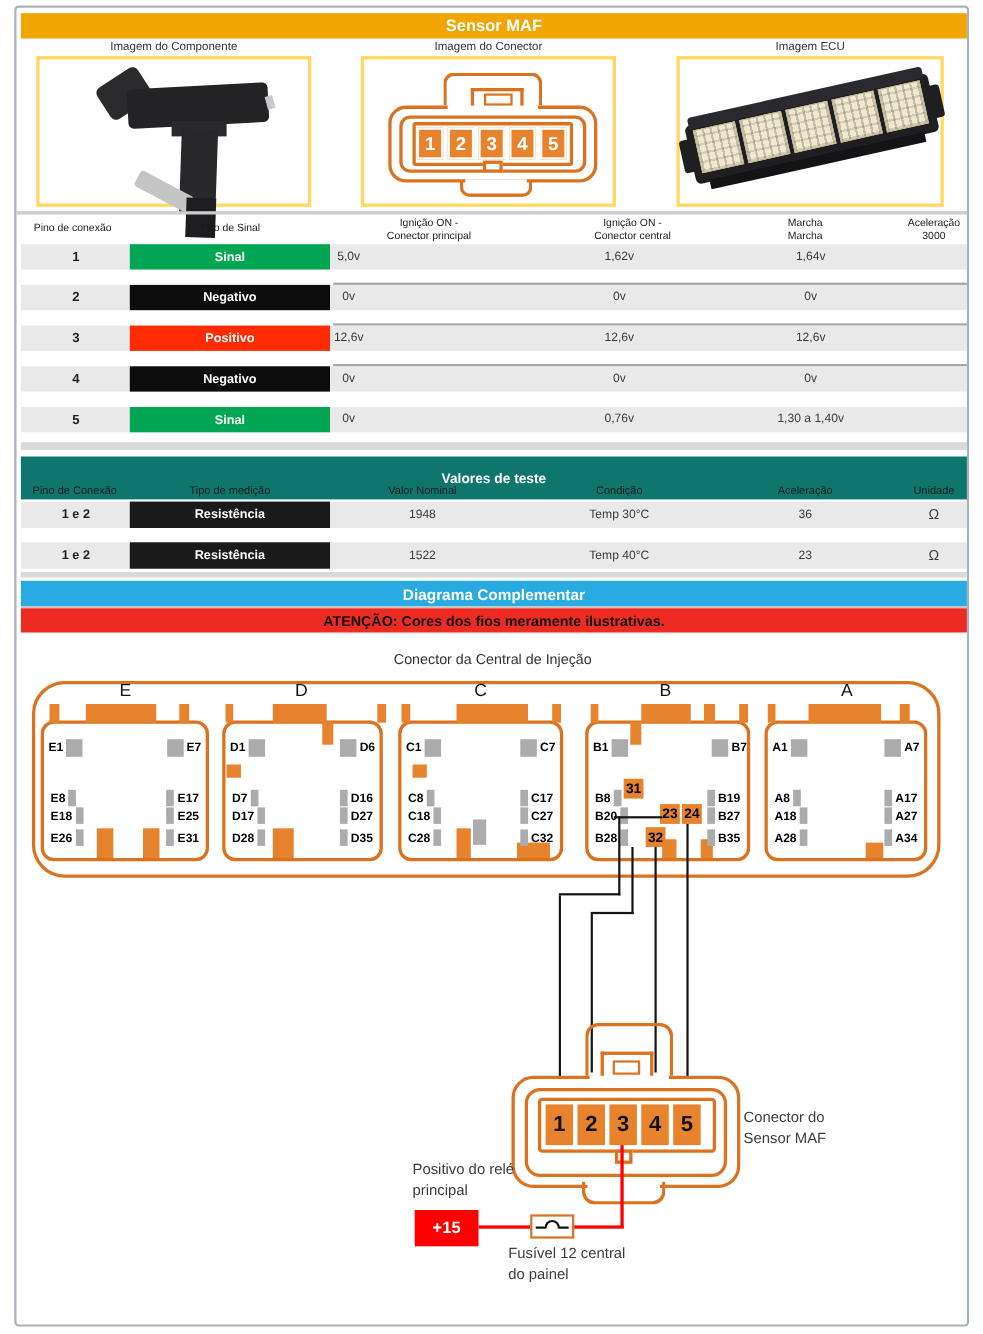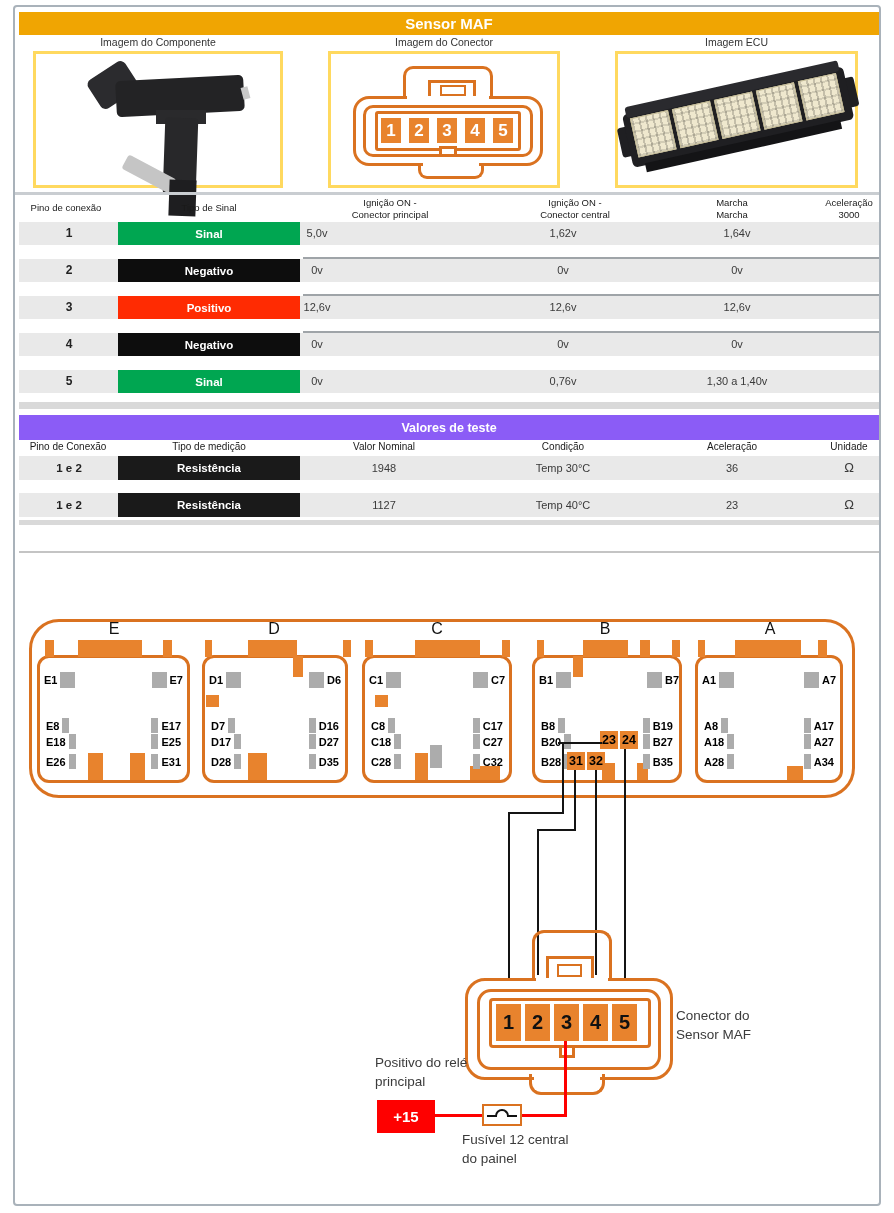--- a/index.html
+++ b/index.html
@@ -156,50 +156,53 @@
     <div class="rowbg" style="top:370px"></div>
     <div class="pinnum" style="top:370px">5</div>
     <div class="badge" style="top: 370px; background: rgb(0, 166, 81);">Sinal</div>
     <div class="cv" style="left:257px;top:370px;width:120px">0v</div>
     <div class="cv" style="left:503px;top:370px;width:120px">0,76v</div>
     <div class="cv" style="left:667px;top:370px;width:140px">1,30 a 1,40v</div>
   </div>
 
   <div class="strip" style="top:402px;height:7px"></div>
 
-  <div class="bar" style="top:415px;height:25px;background:#8b5cf6;font-size:12.5px">Valores de teste</div>
+  <div class="bar" style="top:415px;height:39px;background:#0f766e;font-size:12.5px">Valores de teste</div>
 
   <div class="hd" style="left:18px;top:441px;width:100px;font-size:10px">Pino de Conexão</div>
   <div class="hd" style="left:159px;top:441px;width:100px;font-size:10px">Tipo de medição</div>
   <div class="hd" style="left:334px;top:441px;width:100px;font-size:10px">Valor Nominal</div>
   <div class="hd" style="left:513px;top:441px;width:100px;font-size:10px">Condição</div>
   <div class="hd" style="left:682px;top:441px;width:100px;font-size:10px">Aceleração</div>
   <div class="hd" style="left:799px;top:441px;width:100px;font-size:10px">Unidade</div>
 
   <div>
     <div class="rowbg" style="top:456px;height:24px"></div>
     <div class="pinnum" style="top:456px;height:24px;line-height:24px;font-size:11.5px">1 e 2</div>
     <div class="badge" style="top: 456px; height: 24px; background: rgb(26, 26, 26);">Resistência</div>
     <div class="cv" style="left:334px;top:456px;width:100px;line-height:24px">1948</div>
     <div class="cv" style="left:513px;top:456px;width:100px;line-height:24px">Temp 30°C</div>
     <div class="cv" style="left:682px;top:456px;width:100px;line-height:24px">36</div>
     <div class="cv" style="left:799px;top:456px;width:100px;line-height:24px;font-size:13px">Ω</div>
 
     <div class="rowbg" style="top:493px;height:24px"></div>
     <div class="pinnum" style="top:493px;height:24px;line-height:24px;font-size:11.5px">1 e 2</div>
     <div class="badge" style="top: 493px; height: 24px; background: rgb(26, 26, 26);">Resistência</div>
-    <div class="cv" style="left:334px;top:493px;width:100px;line-height:24px">1127</div>
+    <div class="cv" style="left:334px;top:493px;width:100px;line-height:24px">1522</div>
     <div class="cv" style="left:513px;top:493px;width:100px;line-height:24px">Temp 40°C</div>
     <div class="cv" style="left:682px;top:493px;width:100px;line-height:24px">23</div>
     <div class="cv" style="left:799px;top:493px;width:100px;line-height:24px;font-size:13px">Ω</div>
   </div>
 
   <div class="strip" style="top:520px;height:5px"></div>
+  <div class="bar" style="top:528px;height:23px;background:#29ABE2;font-size:14px">Diagrama Complementar</div>
   <div class="abs" style="left:19px;top:551px;width:860px;height:2px;background:#C4C4C4"></div>
-
+  <div class="bar" style="top:553px;height:22px;background:#EE2B23;color:#111;font-size:13px">ATENÇÃO: Cores dos fios meramente ilustrativas.</div>
+
+  <div class="abs" style="left:248px;top:592px;width:400px;text-align:center;font-size:13px;color:#333">Conector da Central de Injeção</div>
   <div class="oline" style="left:29px;top:619px;width:826px;height:179px;border-radius:30px;background:transparent"></div>
 
   <div class="blkname" style="left:74px">E</div>
   <div class="blkname" style="left:234px">D</div>
   <div class="blkname" style="left:397px">C</div>
   <div class="blkname" style="left:565px">B</div>
   <div class="blkname" style="left:730px">A</div>
 
   <div class="blk" style="left:37px;width:153px">
     <div class="tab" style="left:5px;top:-18px;width:9px;height:17px"></div>
@@ -400,21 +403,21 @@
         <span>A27</span>
       </div>
     <div class="pl" style="right:6px;top:96px">
         <i class="gri"></i>
         <span>A34</span>
       </div>
   </div>
 
   <div class="hl" style="left:600px;top:731px">23</div>
   <div class="hl" style="left:620px;top:731px">24</div>
-  <div class="hl" style="left:567px;top:752px">31</div>
+  <div class="hl" style="left:567px;top:708px">31</div>
   <div class="hl" style="left:587px;top:752px">32</div>
 
   <div class="wire" style="left:558px;top:742px;width:44px;height:2px"></div>
   <div class="wire" style="left:562px;top:742px;width:2px;height:72px"></div>
   <div class="wire" style="left:508px;top:812px;width:56px;height:2px"></div>
   <div class="wire" style="left:508px;top:814px;width:2px;height:202px"></div>
   <div class="wire" style="left:574px;top:770px;width:2px;height:61px"></div>
   <div class="wire" style="left:537px;top:829px;width:39px;height:2px"></div>
   <div class="wire" style="left:537px;top:831px;width:2px;height:185px"></div>
   <div class="wire" style="left:595px;top:770px;width:2px;height:246px"></div>

